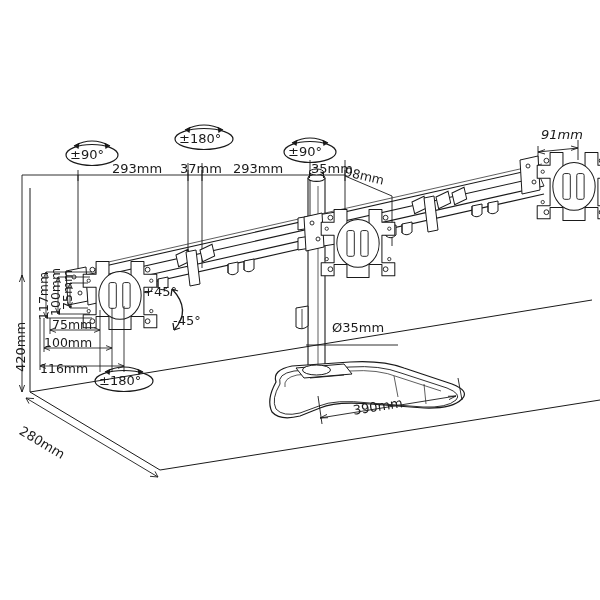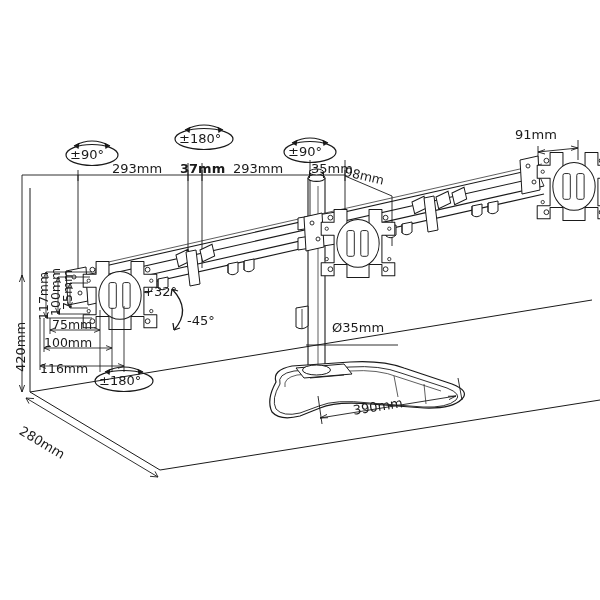--- a/index.html
+++ b/index.html
@@ -318,31 +318,31 @@
       <path d="M105,372 l5.5,-3.2 l-1,6.3 Z" fill="#1a1a1a"></path>
       <path d="M143,372 l-5.5,-3.2 l1,6.3 Z" fill="#1a1a1a"></path>
     </g>
   </svg>
 
   <div class="lbl" style="left:70px;top:148px;">±90°</div>
   <div class="lbl" style="left:179px;top:132px;">±180°</div>
   <div class="lbl" style="left:288px;top:145px;">±90°</div>
   <div class="lbl" style="left:99px;top:374px;">±180°</div>
 
-  <div class="lbl" style="left:143px;top:285px;">+32°</div>
-  <div class="lbl" style="left:155px;top:314px;padding-left:32px;">-45°</div>
+  <div class="lbl" style="left:143px;top:285px;">+45°</div>
+  <div class="lbl" style="left:141px;top:314px;padding-left:32px;">-45°</div>
 
   <div class="lbl" style="left:112px;top:162px;">293mm</div>
-  <div class="lbl" style="left:180px;top:162px;font-weight:bold;">37mm</div>
+  <div class="lbl" style="left:180px;top:162px;">37mm</div>
   <div class="lbl" style="left:233px;top:162px;">293mm</div>
   <div class="lbl" style="left:311px;top:162px;">35mm</div>
 
   <div class="lbl sm" style="left:346px;top:166px;transform:rotate(13deg);transform-origin:0 0;">98mm</div>
 
-  <div class="lbl" style="left:515px;top:128px;">91mm</div>
+  <div class="lbl" style="left:541px;top:128px;font-style:italic;">91mm</div>
 
   <div class="lbl sm rot90" style="left:38px;top:320px;">117mm</div>
   <div class="lbl sm rot90" style="left:50px;top:316px;">100mm</div>
   <div class="lbl sm rot90" style="left:62px;top:310px;">75mm</div>
 
   <div class="lbl sm" style="left:52px;top:319px;">75mm</div>
   <div class="lbl sm" style="left:44px;top:337px;">100mm</div>
   <div class="lbl sm" style="left:40px;top:363px;">116mm</div>
 
   <div class="lbl rot90" style="left:14px;top:372px;">420mm</div>

